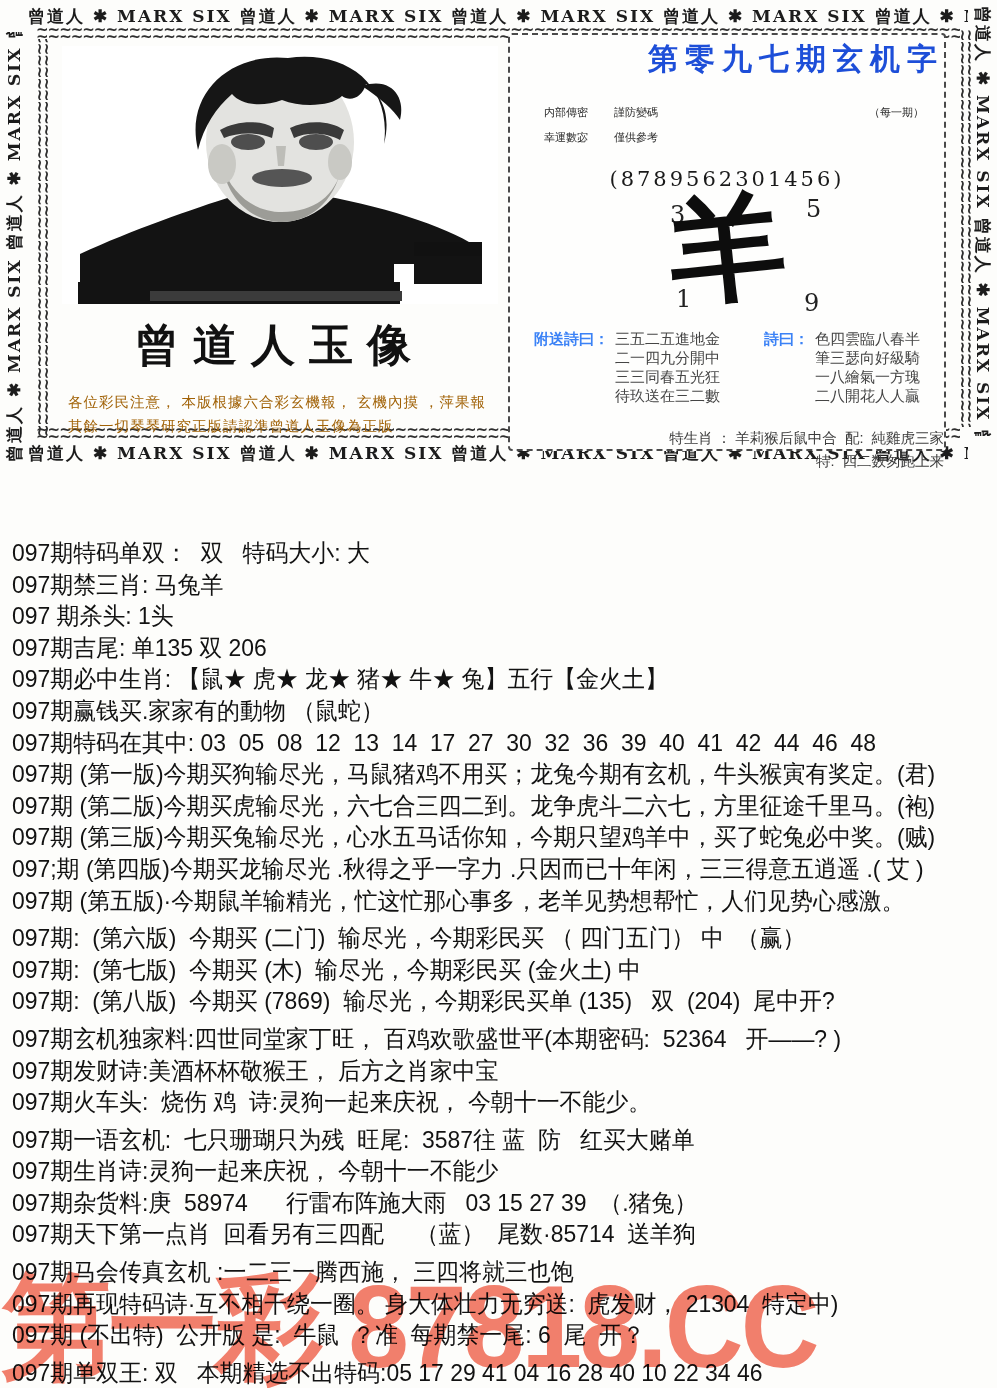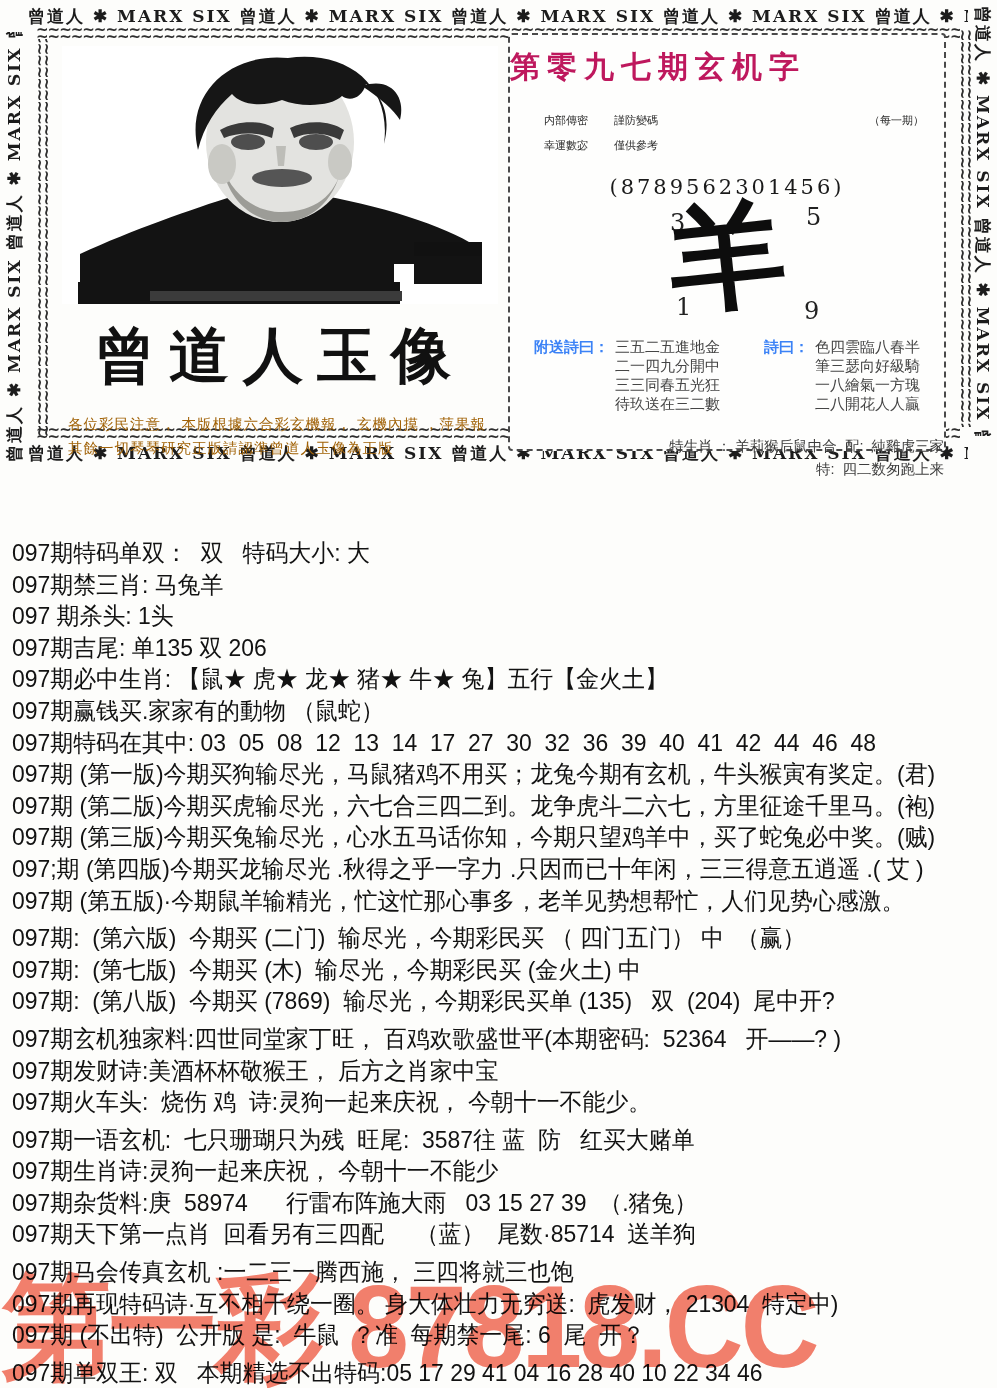--- a/index.html
+++ b/index.html
@@ -17,26 +17,26 @@
         font-weight:bold;font-size:15px;letter-spacing:-1px;}
   .wave span{display:block;line-height:7px;height:7px;white-space:nowrap;}
   .wave.top{left:36px;top:27px;width:924px;height:15px;}
   .wave.bottom{left:36px;top:427px;width:924px;height:15px;}
   .wave.left{left:37px;top:437px;width:398px;height:15px;transform-origin:0 0;transform:rotate(-90deg);}
   .wave.right{left:972px;top:29px;width:398px;height:15px;transform-origin:0 0;transform:rotate(90deg);}
   
   .portrait-col{position:absolute;left:62px;top:46px;width:436px;}
   .portrait{display:block;width:436px;height:258px;}
   .caption{margin-top:12px;text-align:center;font-family:"DejaVu Serif",serif;font-weight:bold;
-           font-size:60px;letter-spacing:14px;color:#111;white-space:nowrap;}
+           font-size:44px;letter-spacing:14px;color:#111;white-space:nowrap;}
   .notes{margin:16px 4px 0 6px;font-size:14.5px;line-height:22px;color:#a16207;letter-spacing:1px;white-space:pre-wrap;}
   
   .panel{position:absolute;left:508px;top:33px;width:434px;height:414px;border:2px dashed #4a4a4a;border-radius:4px;background:#fefefd;}
-  .panel-title{margin-top:12px;text-align:left;font-family:"DejaVu Serif",serif;font-weight:bold;
-               font-size:30px;letter-spacing:7px;color:#be185d;white-space:nowrap;}
+  .panel-title{margin-top:4px;text-align:right;font-family:"DejaVu Serif",serif;font-weight:bold;
+               font-size:30px;letter-spacing:7px;color:#1d4ed8;white-space:nowrap;}
   .panel-info{margin:20px 14px 0 34px;font-family:"DejaVu Serif",serif;font-size:11px;color:#2b2b2b;}
   .panel-info .row{display:flex;line-height:25px;white-space:pre;}
   .panel-info .cell{margin-right:26px;}
   .panel-info .right{margin-left:auto;margin-right:6px;}
   .panel-code{margin-top:17px;text-align:center;font-family:"DejaVu Serif",serif;font-size:21px;
               letter-spacing:3px;color:#1a1a1a;}
   .zodiac{position:relative;height:134px;margin-top:0;}
   .zchar{position:absolute;left:50%;top:-4px;transform:translateX(-50%) rotate(-6deg);
          font-family:"DejaVu Serif",serif;font-weight:bold;font-size:116px;line-height:120px;color:#0d0d0d;}
   .znum{position:absolute;font-family:"DejaVu Serif",serif;font-size:24px;color:#222;}

